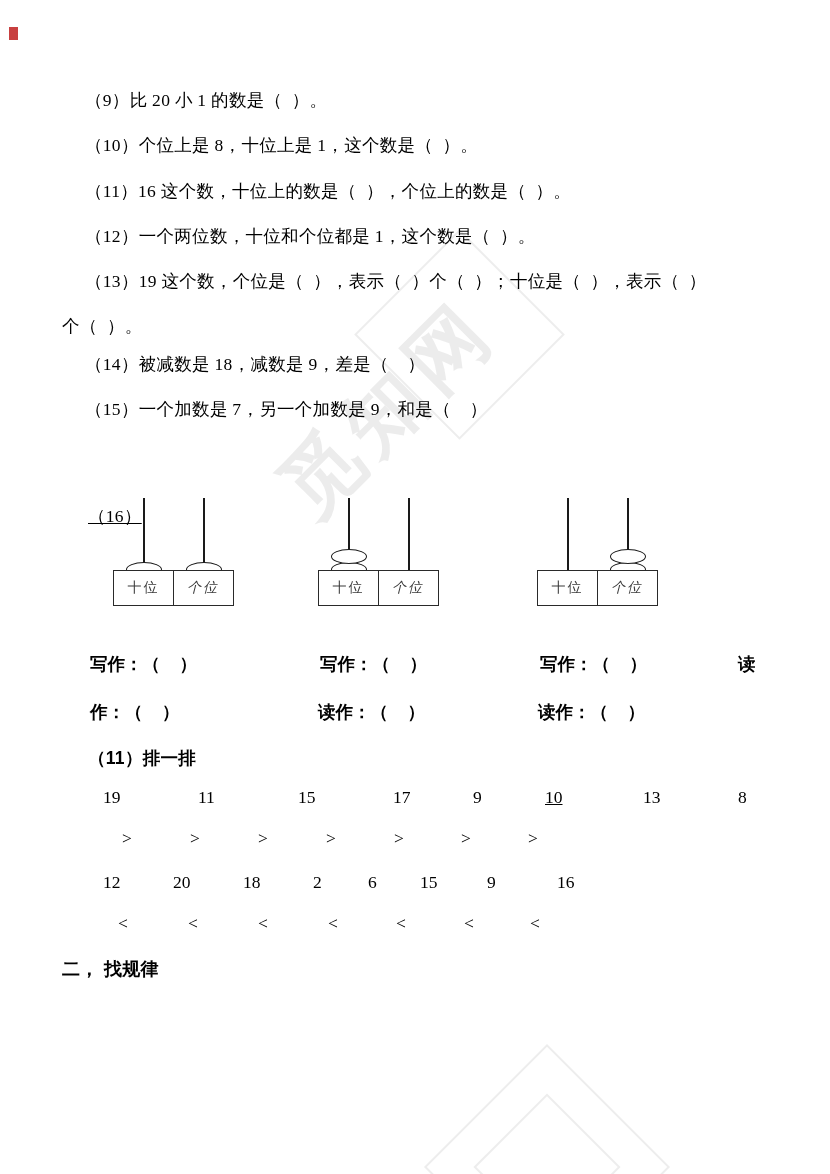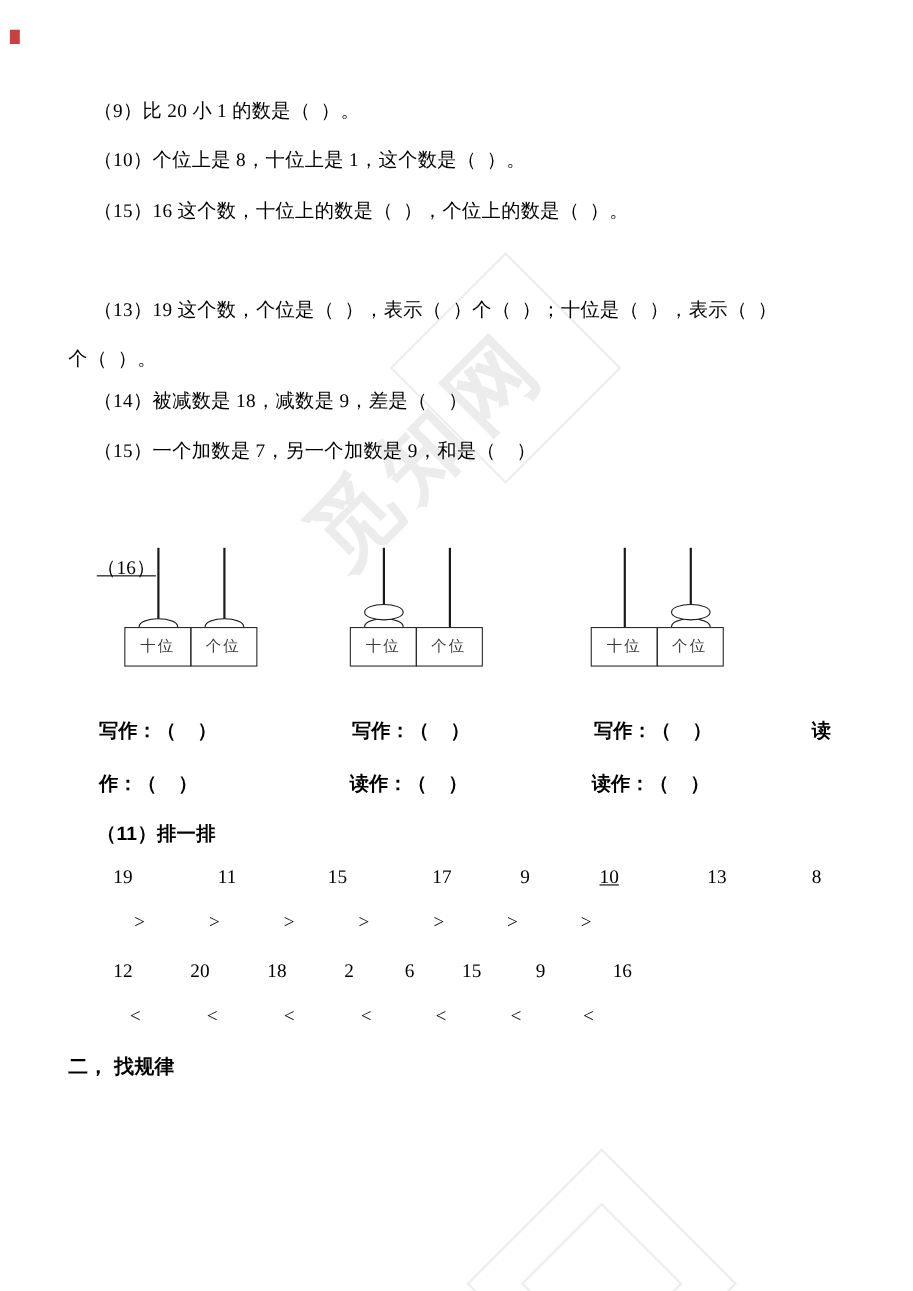--- a/index.html
+++ b/index.html
@@ -27,21 +27,21 @@
     position:absolute; left:0; width:36px; height:15px;
     border:1.5px solid #1a1a1a; border-radius:50%; background:#fff;
     box-sizing:border-box;
   }
   .abacus-box { display:flex; position:relative; background:#fff; }
   .abacus-cell {
     width:61px; height:36px; border:1.5px solid #2a2a2a; box-sizing:border-box;
     display:flex; align-items:center; justify-content:center;
     font-size:14px; color:#3a3a3a; letter-spacing:2px;
   }
-  .abacus-cell + .abacus-cell { margin-left:-1.5px; }
+  .abacus-cell + .abacus-cell { margin-left:-1.5px;font-style:italic; }
 
   .row-abs { position:absolute; left:0; top:0; width:696px; height:30px; }
   .row-abs span { position:absolute; font-size:17.5px; white-space:pre; }
   .cmp { font-size:19px; font-family:"Liberation Serif","DejaVu Serif",serif; }
 
   
   .wm { position:absolute; pointer-events:none; }
   .wm-text {
     position:absolute; font-size:78px; letter-spacing:10px;
     color:rgba(110,110,110,0.13); transform:rotate(-45deg);
@@ -66,21 +66,22 @@
     <div class="wm-text" style="left:40px; top:200px;">觅知网</div>
   </div>
 
   <div class="wm" style="left:400px; top:1040px; width:300px; height:300px;">
     <div class="wm-diamond" style="left:60px; top:40px; width:170px; height:170px;"></div>
     <div class="wm-diamond" style="left:95px; top:75px; width:100px; height:100px;"></div>
   </div>
 
   <div class="line" style="left:85px; top:88px;">（9）比 20 小 1 的数是（  ）。</div>
   <div class="line" style="left:85px; top:133px;">（10）个位上是 8，十位上是 1，这个数是（  ）。</div>
-  <div class="line" style="left:85px; top:179px;">（15）16 这个数，十位上的数是（  ），个位上的数是（  ）。</div>
+  <div class="line" style="left:85px; top:179px;">（11）16 这个数，十位上的数是（  ），个位上的数是（  ）。</div>
+  <div class="line" style="left:85px; top:224px;">（12）一个两位数，十位和个位都是 1，这个数是（  ）。</div>
   <div class="line" style="left:85px; top:269px;">（13）19 这个数，个位是（  ），表示（  ）个（  ）；十位是（  ），表示（  ）</div>
   <div class="line" style="left:62px; top:314px;">个（  ）。</div>
   <div class="line" style="left:85px; top:352px;">（14）被减数是 18，减数是 9，差是（    ）</div>
   <div class="line" style="left:85px; top:397px;">（15）一个加数是 7，另一个加数是 9，和是（    ）</div>
 
   <div class="line" style="left:88px; top:504px;text-decoration:underline;">（16）</div>
 
   <div class="board" style="left:113px;">
     <div class="rods">
       <div class="rod rod-tens"></div>

